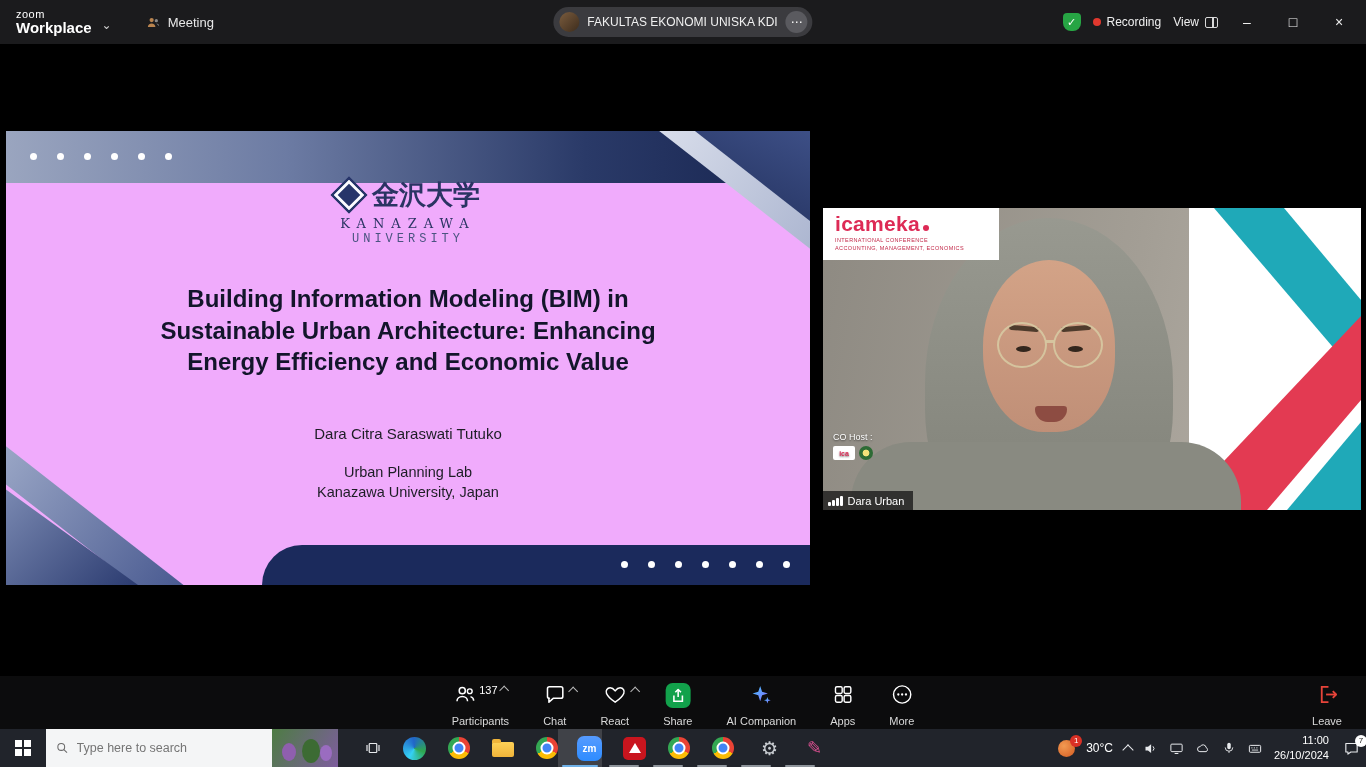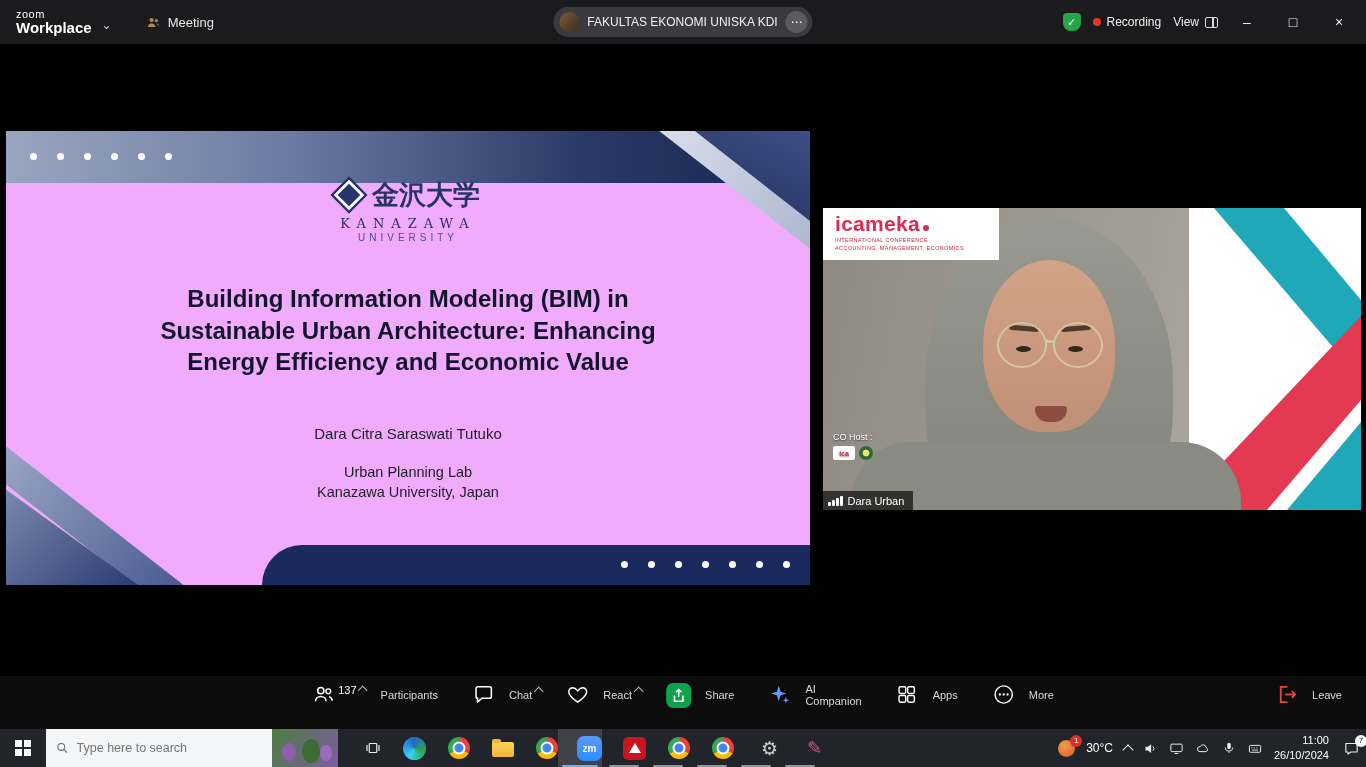--- a/index.html
+++ b/index.html
@@ -37,21 +37,21 @@
   .dots-top{left:24px;top:22px}
   .br-band{position:absolute;right:0;bottom:0;width:548px;height:40px;background:#1b2a5c;border-top-left-radius:44px}
   .dots-bottom{right:20px;bottom:17px}
   .bl-stripe{position:absolute;left:-55px;bottom:48px;width:255px;height:30px;background:linear-gradient(90deg,#a2aecb,#47588f);transform:rotate(38deg)}
   .bl-corner{position:absolute;left:0;bottom:0;width:132px;height:106px;background:linear-gradient(135deg,#7d8cb4,#2b3b70);clip-path:polygon(0 10%,100% 100%,0 100%)}
   .uni-logo{position:absolute;top:46px;left:0;right:0;display:flex;flex-direction:column;align-items:center}
   .uni-row{display:flex;align-items:center;gap:10px}
   .uni-mark{width:26px;height:26px;background:#27356a;transform:rotate(45deg);border:2px solid #27356a;box-shadow:inset 0 0 0 3px #fbfcff}
   .uni-cjk{font-family:"DejaVu Serif","Liberation Serif",serif;font-size:27px;color:#2a3463;font-weight:bold}
   .uni-latin{font-family:"DejaVu Serif","Liberation Serif",serif;font-size:13px;letter-spacing:7px;color:#2a3463;margin-top:3px}
-  .uni-sub{font-family:Liberation Sans, sans-serif;font-size:10px;letter-spacing:4px;color:#4a5480;margin-top:1px}
+  .uni-sub{font-family:Liberation Mono, monospace;font-size:12px;letter-spacing:4px;color:#4a5480;margin-top:1px}
   .slide-title{position:absolute;top:152px;left:50%;transform:translateX(-50%);width:620px;text-align:center;font-size:24px;font-weight:bold;color:#13152b;line-height:1.32}
   .slide-title span{display:block}
   .slide-author{position:absolute;top:294px;left:0;right:0;text-align:center;font-size:15px;color:#1d1d25}
   .slide-lab{position:absolute;top:332px;left:0;right:0;text-align:center;font-size:14.5px;color:#1d1d25;line-height:1.35}
 
   
   .vtile{position:absolute;left:823px;top:208px;width:538px;height:302px;overflow:hidden;background:linear-gradient(100deg,#8e8a82 0%,#a39e95 55%,#b9b3aa 100%)}
   .vstrip{position:absolute;right:0;top:0;width:172px;height:100%;background:#fff}
   .brand-box{position:absolute;left:0;top:0;width:176px;height:52px;background:#fff;padding:4px 10px 0 12px}
   .brand-row{display:flex;align-items:baseline;gap:3px}
@@ -75,21 +75,21 @@
   .cohost-logos{display:flex;gap:4px;margin-top:4px;align-items:center}
   .clogo1{width:22px;height:14px;background:#fff;border-radius:2px;color:#dd2a55;font-size:7px;font-weight:bold;display:flex;align-items:center;justify-content:center}
   .clogo2{width:14px;height:14px;border-radius:50%;background:radial-gradient(circle at 50% 50%,#f3e27a 0 35%,#2d6b35 36% 100%)}
   .nametag{position:absolute;left:0;bottom:0;height:19px;background:rgba(15,15,15,.72);display:flex;align-items:center;gap:5px;padding:0 9px 0 5px}
   .bars{display:flex;align-items:flex-end;gap:1.5px}
   .bars i{display:block;width:2.5px;background:#fff;border-radius:1px}
   .nametag .nm{color:#fff;font-size:11px}
 
   
   .ztoolbar{position:absolute;left:0;right:0;top:676px;height:53px;background:#0c0c0d}
-  .zbtn{position:relative;display:flex;align-items:center;justify-content:center;gap:14px;color:#d9d9d9;font-size:11px;cursor:pointer;padding:4px 8px 3px}
+  .zbtn{position:relative;display:flex;flex-direction:column;align-items:center;justify-content:center;gap:8px;color:#d9d9d9;font-size:11px;cursor:pointer;padding:4px 8px 3px}
   .zbtn svg{display:block}
   .chev{width:7px;height:7px;border-right:1.5px solid #b9b9b9;border-top:1.5px solid #b9b9b9;transform:rotate(-45deg);position:absolute;top:9px;right:-2px}
   .zleft{position:absolute;left:16px;top:3px;display:flex;gap:26px}
   .zcenter{position:absolute;left:50%;transform:translateX(-50%);top:3px;display:flex;gap:18px}
   .zright{position:absolute;right:16px;top:3px}
   .icon-wrap{position:relative;height:24px;display:flex;align-items:flex-start;gap:3px}
   .pcount{font-size:11px;color:#fff;margin-top:1px}
   .share-ic{width:25px;height:25px;border-radius:7px;background:#12a14b;display:flex;align-items:center;justify-content:center}
 
   

